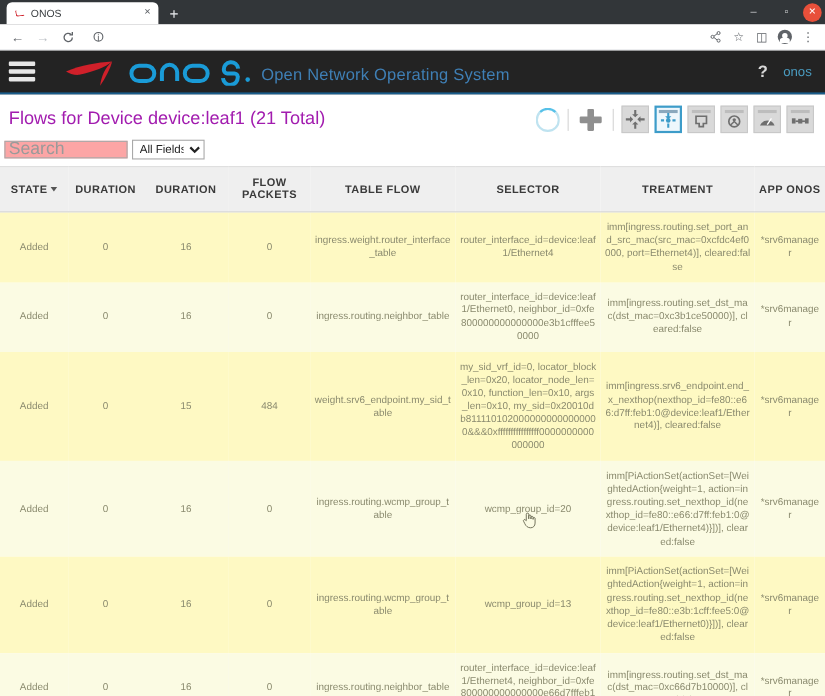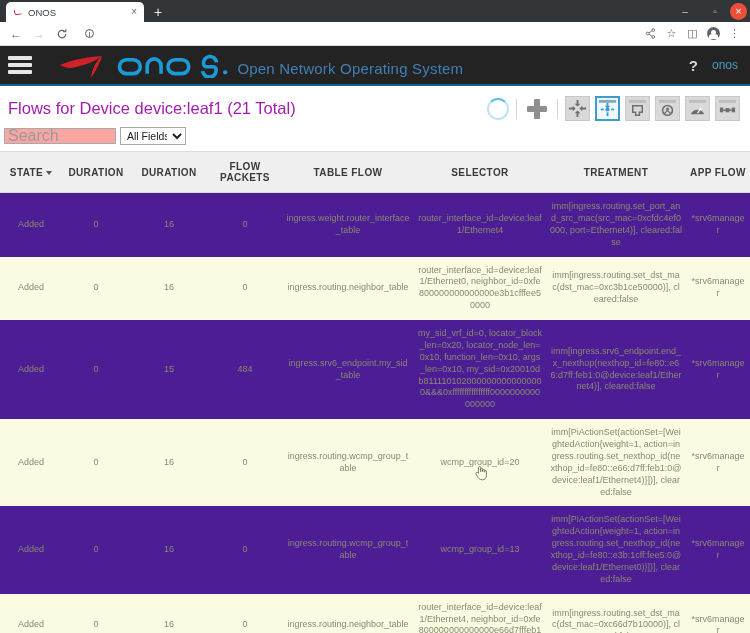--- a/index.html
+++ b/index.html
@@ -325,21 +325,21 @@
   }
   th .sortarrow {
     display: inline-block;
     margin-left: 3px;
     border-left: 3.5px solid transparent;
     border-right: 3.5px solid transparent;
     border-top: 4.5px solid #555;
     vertical-align: middle;
   }
   table.flows tbody td {
-    background: #4c1d95;
+    background: #fef9c3;
     color: #8a8a6e;
     font-size: 9px;
     text-align: center;
     vertical-align: middle;
     padding: 8px 4px;
     line-height: 1.32;
     word-break: break-all;
   }
   table.flows tbody tr.alt td { background: #fbfbe3; }
   td.c-state   { color: #8a8a6e; }
@@ -530,21 +530,21 @@
       </colgroup>
       <thead>
         <tr>
           <th><span>STATE</span><span class="sortarrow"></span></th>
           <th>DURATION</th>
           <th>DURATION</th>
           <th>FLOW PACKETS</th>
           <th>TABLE FLOW</th>
           <th>SELECTOR</th>
           <th>TREATMENT</th>
-          <th>APP FLOW</th>
+          <th>APP ONOS</th>
         </tr>
       </thead>
       <tbody>
           <tr>
             <td class="c-state">Added</td>
             <td>0</td>
             <td>16</td>
             <td>0</td>
             <td>ingress.weight.router_interface_table</td>
             <td>router_interface_id=device:leaf1/Ethernet4</td>
@@ -559,21 +559,21 @@
             <td>ingress.routing.neighbor_table</td>
             <td>router_interface_id=device:leaf1/Ethernet0, neighbor_id=0xfe800000000000000e3b1cfffee50000</td>
             <td>imm[ingress.routing.set_dst_mac(dst_mac=0xc3b1ce50000)], cleared:false</td>
             <td class="c-app">*srv6manager</td>
           </tr>
           <tr>
             <td class="c-state">Added</td>
             <td>0</td>
             <td>15</td>
             <td>484</td>
-            <td>ingress.srv6_endpoint.my_sid_table</td>
+            <td>weight.srv6_endpoint.my_sid_table</td>
             <td>my_sid_vrf_id=0, locator_block_len=0x20, locator_node_len=0x10, function_len=0x10, args_len=0x10, my_sid=0x20010db8111101020000000000000000&amp;&amp;&amp;0xffffffffffffffff0000000000000000</td>
             <td>imm[ingress.srv6_endpoint.end_x_nexthop(nexthop_id=fe80::e66:d7ff:feb1:0@device:leaf1/Ethernet4)], cleared:false</td>
             <td class="c-app">*srv6manager</td>
           </tr>
           <tr class="alt">
             <td class="c-state">Added</td>
             <td>0</td>
             <td>16</td>
             <td>0</td>
             <td>ingress.routing.wcmp_group_table</td>

